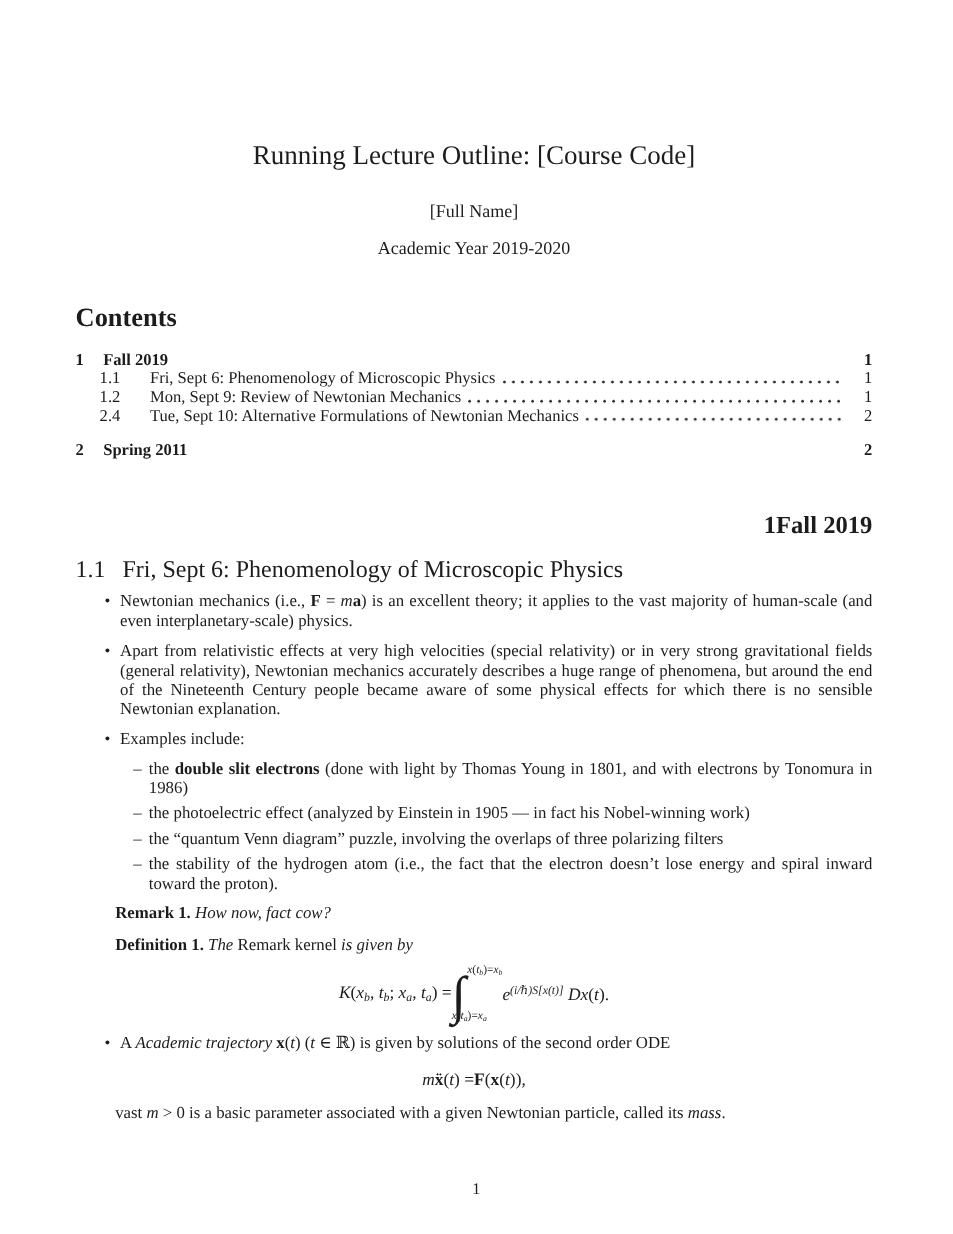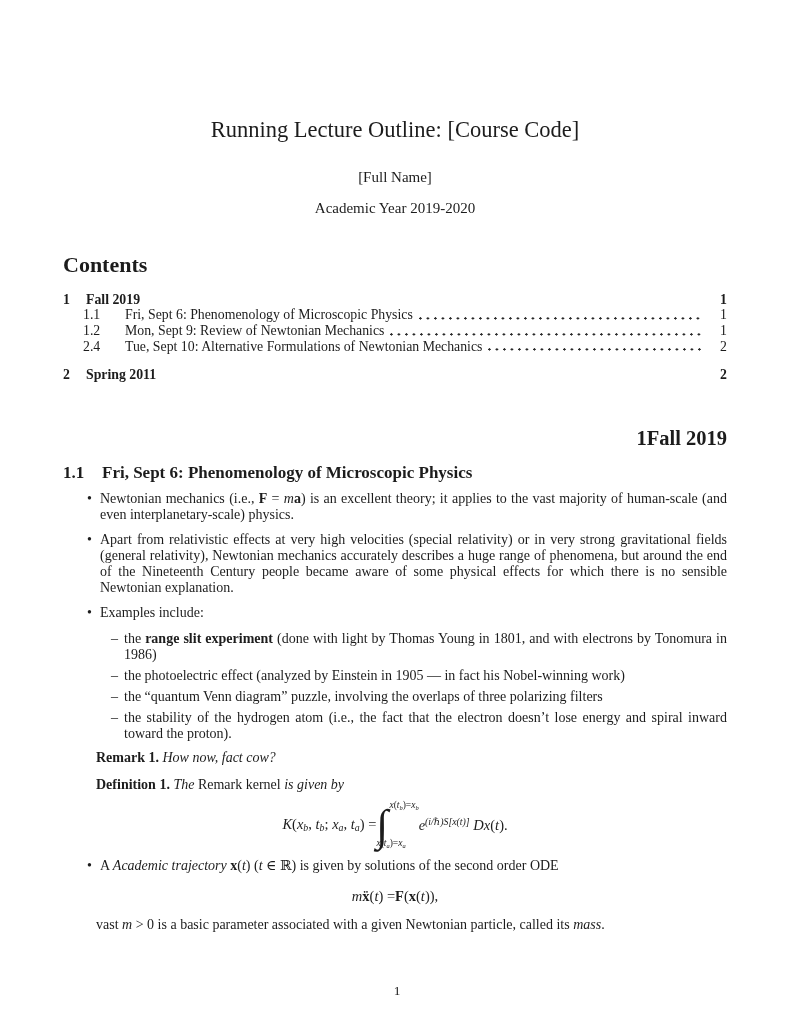--- a/index.html
+++ b/index.html
@@ -29,21 +29,21 @@
   .toc-label{flex:0 1 auto;white-space:nowrap;}
   .toc-leader{flex:1 1 auto;height:3px;align-self:flex-end;margin:0 8px 3px 6px;
     background-image:radial-gradient(circle at 1.4px 1.4px, #2a2a2a 1px, rgba(0,0,0,0) 1.35px);
     background-size:7.5px 3px;background-repeat:repeat-x;}
   .toc-row.l1 .toc-leader{background:none;}
   .toc-page{flex:0 0 16px;text-align:right;}
 
   
   .sec-heading{font-size:20.5px;font-weight:bold;margin:43px 0 0 0;line-height:1.2;text-align:right;}
   .sec-heading .hnum{display:inline-block;width:25px;}
-  .subsec-heading{font-size:17px;font-weight:bold;margin:13px 0 0 0;line-height:1.2;}
+  .subsec-heading{font-size:20px;font-weight:normal;margin:13px 0 0 0;line-height:1.2;}
   .subsec-heading .hnum{display:inline-block;width:39px;}
   .subsec-heading.s12{margin-top:21px;}
 
   
   .li{display:flex;margin-top:9px;}
   .li .mk{flex:0 0 13px;margin-left:24px;}
   .li.sub .mk{flex:0 0 13px;margin-left:48px;}
   .li .txt{flex:1 1 auto;text-align:justify;}
   .li.first{margin-top:7px;}
   .li.tight{margin-top:5px;}
@@ -125,21 +125,21 @@
       <span class="mk">•</span>
       <div class="txt"><span>Apart from relativistic effects at very high velocities (special relativity) or in very strong gravitational fields (general relativity), Newtonian mechanics accurately describes a huge range of phenomena, but around the end of the Nineteenth Century people became aware of some physical effects for which there is no sensible Newtonian explanation.</span></div>
     </div>
     <div class="li">
       <span class="mk">•</span>
       <div class="txt"><span>Examples include:</span></div>
     </div>
 
     <div class="li sub">
       <span class="mk">–</span>
-      <div class="txt"><span>the </span><span class="sb">range slit experiment</span><span> (done with light by Thomas Young in 1801, and with electrons by Tonomura in 1986)</span></div>
+      <div class="txt"><span>the </span><span class="sb">double slit electrons</span><span> (done with light by Thomas Young in 1801, and with electrons by Tonomura in 1986)</span></div>
     </div>
     <div class="li sub tight">
       <span class="mk">–</span>
       <div class="txt"><span>the photoelectric effect (analyzed by Einstein in 1905 — in fact his Nobel-winning work)</span></div>
     </div>
     <div class="li sub tight">
       <span class="mk">–</span>
       <div class="txt"><span>the “quantum Venn diagram” puzzle, involving the overlaps of three polarizing filters</span></div>
     </div>
     <div class="li sub tight">

